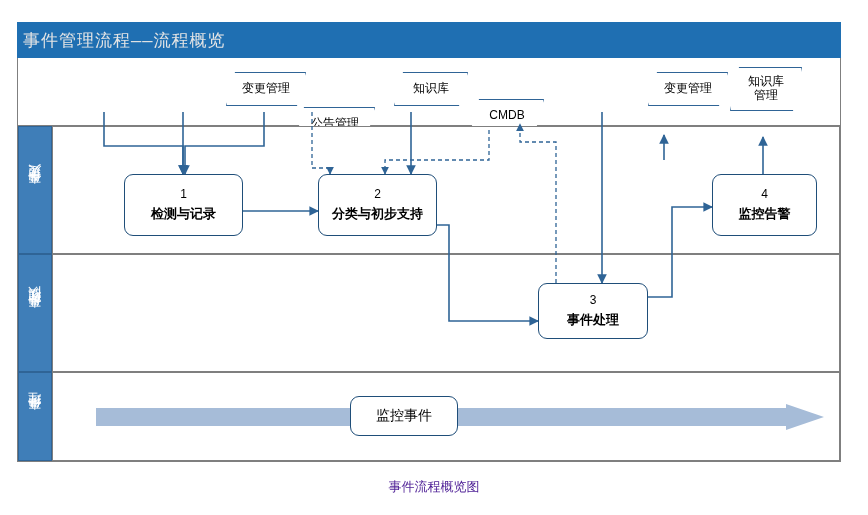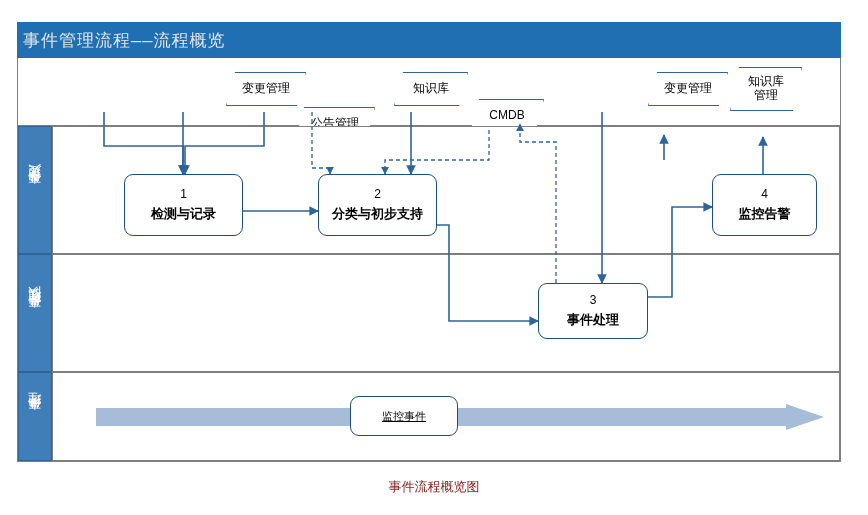--- a/index.html
+++ b/index.html
@@ -159,31 +159,30 @@
     top: -8px;
     width: 108px;
     height: 40px;
     box-sizing: border-box;
     border: 1.6px solid #1f4e79;
     border-radius: 9px;
     background: #ffffff;
     display: flex;
     align-items: center;
     justify-content: center;
-    font-size: 11px;
-    text-decoration: underline;
+    font-size: 14px;
   }
   .caption {
     position: absolute;
     left: 0;
     top: 478px;
     width: 868px;
     text-align: center;
     font-size: 13px;
-    color: #7f1d1d;
+    color: #4c1d95;
   }
   svg.arrows {
     position: absolute;
     left: 0;
     top: 0;
     width: 868px;
     height: 515px;
     pointer-events: none;
   }
 </style>

